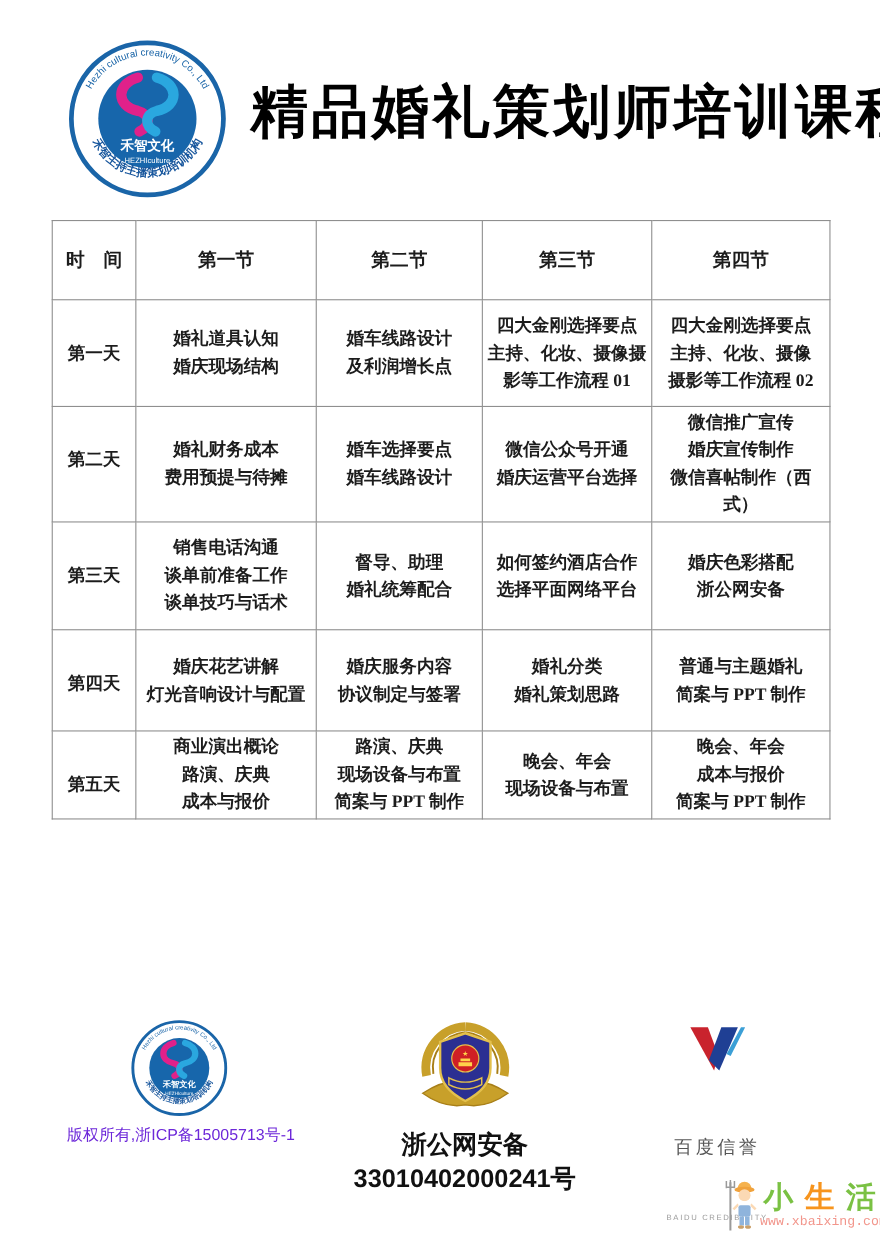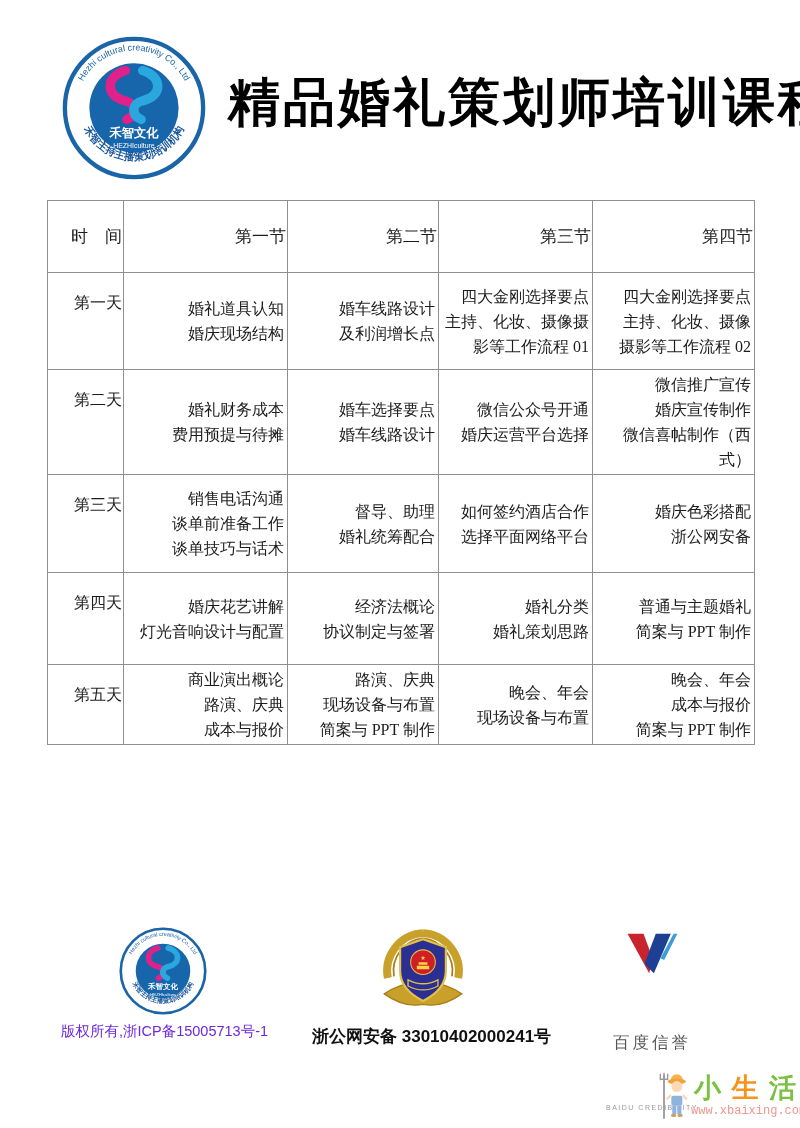--- a/index.html
+++ b/index.html
@@ -12,39 +12,39 @@
   .page-title{position:absolute;left:183px;top:70px;width:580px;height:66px;
       font-size:52px;font-weight:bold;letter-spacing:3px;color:#000;line-height:66px;white-space:nowrap;margin-left:45px;}
 
   
   .course-table{position:absolute;left:47px;top:200px;width:707px;border-collapse:collapse;
       table-layout:fixed;}
   .course-table col.c0{width:76px}.course-table col.c1{width:164px}
   .course-table col.c2{width:151px}.course-table col.c3{width:154px}
   .course-table col.c4{width:162px}
   .course-table th,.course-table td{border:1px solid var(--table-border,#8f8f8f);
-      text-align:right;font-weight:normal;font-size:16px;color:var(--text,#1c1c1c);}
+      text-align:center;font-weight:bold;font-size:16px;color:var(--text,#1c1c1c);}
   .course-table thead tr{height:72px;}
   .course-table th{font-size:17px;}
   .course-table tbody tr:nth-child(1){height:97px}
   .course-table tbody tr:nth-child(2){height:95px}
   .course-table tbody tr:nth-child(3){height:98px}
   .course-table tbody tr:nth-child(4){height:92px}
   .course-table tbody tr:nth-child(5){height:74px}
   .course-table tbody tr:nth-child(6){height:104px}
-  .day-cell{vertical-align:top;padding-top:20px;font-size:17px;}
+  .day-cell{vertical-align:top;padding-top:38px;font-size:17px;}
   .content-cell{vertical-align:middle;padding:2px 3px;line-height:25px;}
 
   
   .footer-logo{position:absolute;left:119px;top:927px;width:88px;height:88px;}
   .footer-icp{position:absolute;left:57px;top:1022px;width:215px;text-align:center;
       font-family:"Liberation Sans","DejaVu Sans",sans-serif;font-size:14.5px;color:#6d28d9;}
   .police-badge{position:absolute;left:379px;top:925px;width:88px;height:92px;}
-  .police-text{position:absolute;left:300px;top:1025px;width:245px;text-align:left;
-      font-family:"Liberation Sans","DejaVu Sans",sans-serif;font-size:17px;font-weight:bold;color:#111;margin-left:12px;}
+  .police-text{position:absolute;left:300px;top:1025px;width:245px;text-align:center;
+      font-family:"Liberation Sans","DejaVu Sans",sans-serif;font-size:23px;font-weight:bold;color:#111;}
   .baidu-block{position:absolute;left:596px;top:930px;width:112px;display:flex;
       flex-direction:column;align-items:center;font-family:"Liberation Sans","DejaVu Sans",sans-serif;gap:48px;}
   .baidu-v{width:58px;height:47px;}
   .baidu-cn{margin-top:7px;font-size:16.5px;letter-spacing:3px;color:#555;}
   .baidu-en{margin-top:2px;font-size:7px;letter-spacing:1.5px;color:#9a9a9a;}
   .baidu-cert{margin-top:9px;font-size:17px;font-weight:bold;color:#a16207;letter-spacing:1px;}
 
   
   .watermark{position:absolute;left:658px;top:1071px;width:140px;height:56px;}
   .wm-boy{position:absolute;left:0;top:0;width:34px;height:55px;}
@@ -161,21 +161,21 @@
             <div>浙公网安备</div>
           </td>
         </tr>
         <tr>
           <td class="day-cell">第四天</td>
           <td class="content-cell">
             <div>婚庆花艺讲解</div>
             <div>灯光音响设计与配置</div>
           </td>
           <td class="content-cell">
-            <div>经济法概论</div>
+            <div>婚庆服务内容</div>
             <div>协议制定与签署</div>
           </td>
           <td class="content-cell">
             <div>婚礼分类</div>
             <div>婚礼策划思路</div>
           </td>
           <td class="content-cell">
             <div>普通与主题婚礼</div>
             <div>简案与 PPT 制作</div>
           </td>

